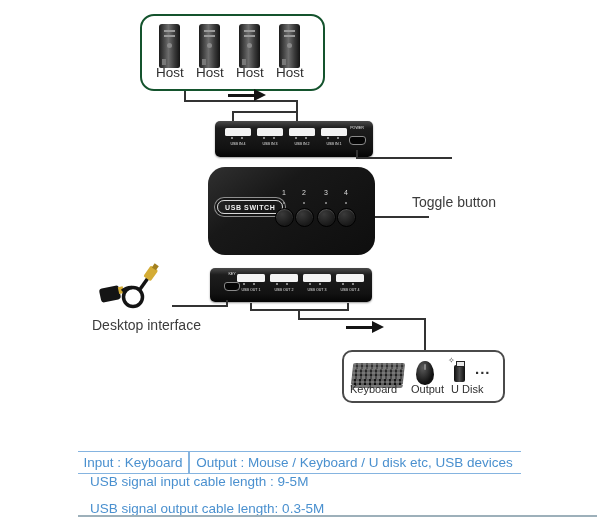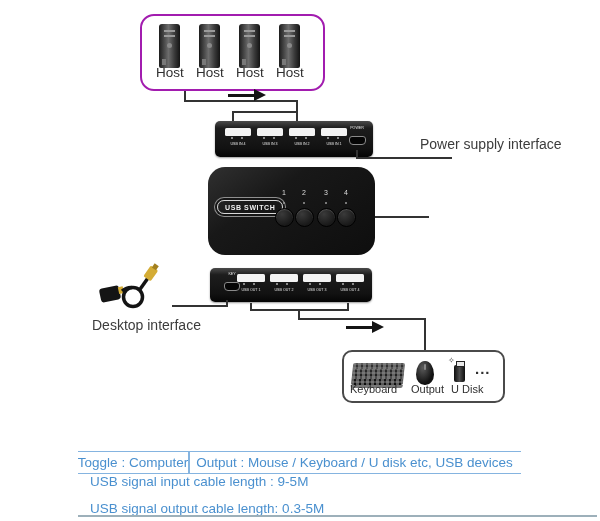--- a/index.html
+++ b/index.html
@@ -5,21 +5,21 @@
   html,body{margin:0;padding:0;background:#fff;}
   .canvas{position:relative;width:600px;height:521px;background:#fff;overflow:hidden;
           font-family:"Liberation Sans","DejaVu Sans",sans-serif;}
   .abs{position:absolute;}
   .hline{position:absolute;height:2px;background:#333;}
   .vline{position:absolute;width:2px;background:#333;}
   .label{position:absolute;color:#3c3c3c;font-size:14px;white-space:nowrap;}
 
   
   .host-box{position:absolute;left:140px;top:14px;width:181px;height:73px;
-            border:2px solid #a21caf;border-radius:14px;background:#fff;}
+            border:2px solid #14532d;border-radius:14px;background:#fff;}
   .tower{position:absolute;top:8px;width:21px;height:44px;border-radius:3px 3px 2px 2px;
          background:linear-gradient(90deg,#1c1c1c 0%,#3d3d3d 18%,#6d6d6d 45%,#383838 75%,#141414 100%);}
   .tower .slot{position:absolute;left:5px;right:5px;height:2px;background:#9a9a9a;}
   .tower .pbtn{position:absolute;top:19px;left:8px;width:5px;height:5px;border-radius:50%;background:#8a8a8a;}
   .tower .foot{position:absolute;bottom:3px;left:3px;width:4px;height:6px;background:#7a7a7a;}
   .host-label{position:absolute;top:49px;width:40px;text-align:center;color:#2f2f2f;font-size:13.5px;}
 
   
   .arrow{position:absolute;height:3px;background:#141414;}
   .arrow:after{content:"";position:absolute;right:-12px;top:-5px;width:0;height:0;
@@ -125,39 +125,39 @@
     <div class="portlabel" style="left:3px;top:21px;">USB IN 4</div>
     <div class="portlabel" style="left:35px;top:21px;">USB IN 3</div>
     <div class="portlabel" style="left:67px;top:21px;">USB IN 2</div>
     <div class="portlabel" style="left:99px;top:21px;">USB IN 1</div>
     <div class="portlabel" style="left:122px;top:5px;">POWER</div>
     <div class="microusb" style="left:134px;top:15px;width:15px;"></div>
   </div>
 
   <div class="vline" style="left:356px;top:150px;height:9px;"></div>
   <div class="hline" style="left:356px;top:157px;width:96px;"></div>
-  <div class="label" style="left:420px;top:136px;">Power supply interface</div>
 
   <div class="device">
     <div class="logo">USB  SWITCH</div>
     <div class="btn-num" style="left:68px;">1</div>
     <div class="btn-num" style="left:88px;">2</div>
     <div class="btn-num" style="left:110px;">3</div>
     <div class="btn-num" style="left:130px;">4</div>
     <div class="btn-dot" style="left:75px;"></div>
     <div class="btn-dot" style="left:95px;"></div>
     <div class="btn-dot" style="left:117px;"></div>
     <div class="btn-dot" style="left:137px;"></div>
     <div class="push-btn" style="left:67px;"></div>
     <div class="push-btn" style="left:87px;"></div>
     <div class="push-btn" style="left:109px;"></div>
     <div class="push-btn" style="left:129px;"></div>
   </div>
 
   <div class="hline" style="left:375px;top:216px;width:54px;"></div>
+  <div class="label" style="left:412px;top:194px;">Toggle button</div>
 
   <div class="panel" style="left:210px;top:268px;width:162px;height:34px;">
     <div class="portlabel" style="left:2px;top:4px;">KEY</div>
     <div class="microusb" style="left:14px;top:14px;width:14px;"></div>
     <div class="usbport" style="left:27px;top:6px;width:28px;"></div>
     <div class="usbport" style="left:60px;top:6px;width:28px;"></div>
     <div class="usbport" style="left:93px;top:6px;width:28px;"></div>
     <div class="usbport" style="left:126px;top:6px;width:28px;"></div>
     <div class="portlabel" style="left:21px;top:20px;">USB OUT 1</div>
     <div class="portlabel" style="left:54px;top:20px;">USB OUT 2</div>
@@ -198,21 +198,21 @@
       <span class="cap"></span>
         <span class="spark">✧</span>
     </div>
     <div class="dots">...</div>
     <div class="peri-label" style="left:6px;">Keyboard</div>
     <div class="peri-label" style="left:67px;">Output</div>
     <div class="peri-label" style="left:107px;">U Disk</div>
   </div>
 
   <div class="spec-table">
-    <div class="spec-cell" style="left:0;width:110px;">Toggle : Computer</div>
+    <div class="spec-cell" style="left:0;width:110px;">Input : Keyboard</div>
     <div class="cell-div"></div>
     <div class="spec-cell" style="left:110px;width:333px;">Output : Mouse / Keyboard / U disk etc, USB devices</div>
   </div>
 
   <div class="note" style="left:90px;top:474px;">USB signal input cable length : 9-5M</div>
   <div class="note" style="left:90px;top:501px;">USB signal output cable length: 0.3-5M</div>
   <div class="bottom-rule"></div>
 
 </div>
 

